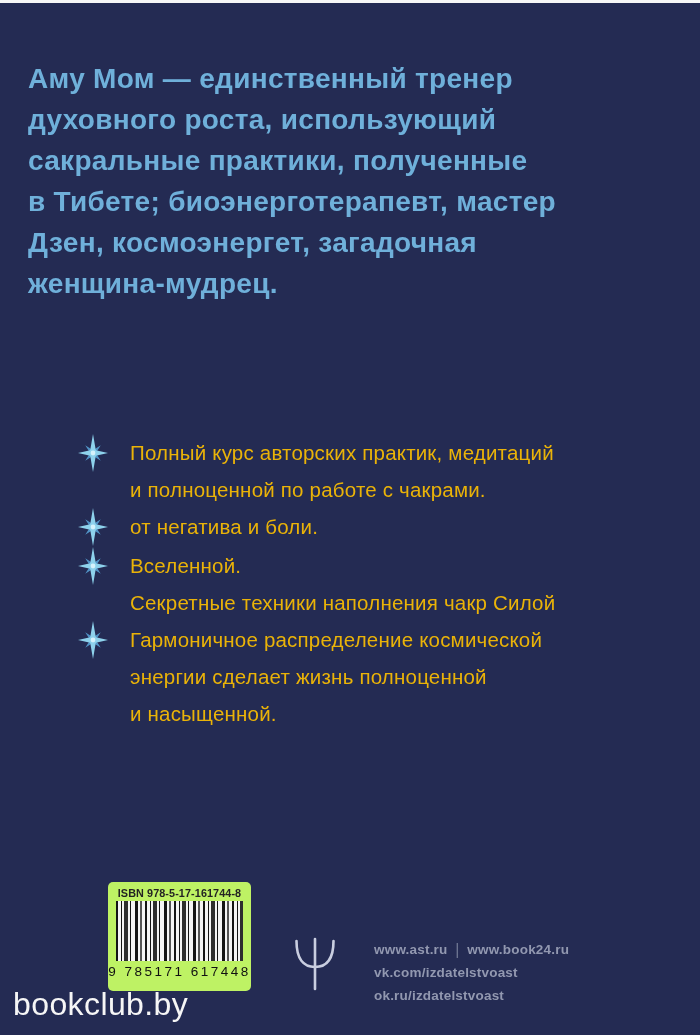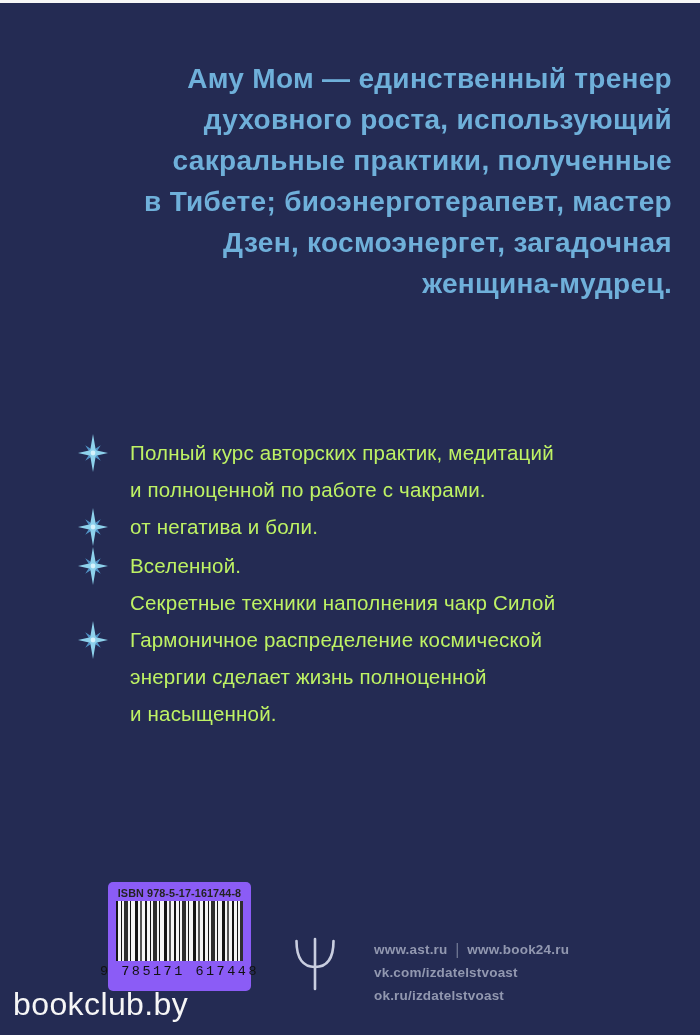--- a/index.html
+++ b/index.html
@@ -10,69 +10,69 @@
     overflow:hidden;
     font-family:"Liberation Sans",sans-serif;
   }
   .top-strip{
     position:absolute;top:0;left:0;width:700px;height:3px;
     background:#f7f7f7;
   }
   
   .intro{
     position:absolute;top:58px;left:28px;right:28px;
-    text-align:right;
+    text-align:left;
     font-weight:600;
     font-size:28px;
     line-height:41px;
     letter-spacing:0.3px;
     color:#6fb0da;
   }
   .intro .iline{display:block;}
   
   .bullets{
     position:absolute;top:434px;left:73px;width:530px;
     margin:0;padding:0;list-style:none;
   }
   .bullet{display:flex;align-items:flex-start;margin:0;padding:0;}
   .star-wrap{flex:none;width:57px;padding-top:0;}
   .star-wrap svg{display:block;margin-top:-1px;}
   .btext{
     flex:1;
     font-size:20.5px;
     line-height:37px;
     letter-spacing:0.2px;
-    color:#bef264;
+    color:#eab308;
   }
   .btext .bline{display:block;}
   
   .barcode{
     position:absolute;left:108px;top:882px;width:143px;height:109px;
-    background:#8b5cf6;border-radius:5px;
+    background:#bef264;border-radius:5px;
     display:flex;flex-direction:column;align-items:center;
     box-sizing:border-box;padding-top:5px;
   }
   .isbn{
     font-size:10.8px;font-weight:700;color:#232323;
     letter-spacing:0.1px;white-space:nowrap;
   }
   .bars{
     width:127px;height:60px;margin-top:2px;
     background:repeating-linear-gradient(90deg,
       #141414 0px,#141414 2px,#f4f4f4 2px,#f4f4f4 5px,
       #141414 5px,#141414 6px,#f4f4f4 6px,#f4f4f4 8px,
       #2e2e2e 8px,#2e2e2e 12px,#f4f4f4 12px,#f4f4f4 14px,
       #141414 14px,#141414 15px,#f4f4f4 15px,#f4f4f4 19px,
       #141414 19px,#141414 22px,#f4f4f4 22px,#f4f4f4 24px,
       #555555 24px,#555555 26px,#f4f4f4 26px,#f4f4f4 29px);
   }
   .digits{
     margin-top:3px;
     font-size:13.5px;color:#111111;
-    letter-spacing:2.5px;white-space:nowrap;font-family:Liberation Mono, monospace;
+    letter-spacing:2.5px;white-space:nowrap;
   }
   
   .psi{position:absolute;left:292px;top:936px;}
   .urls{
     position:absolute;left:374px;top:938px;
     font-weight:700;font-size:13.5px;line-height:23px;
     color:#9298b0;letter-spacing:0.2px;white-space:nowrap;
   }
   .urls .sep{
     display:inline-block;margin:0 8px;color:#7d849e;

